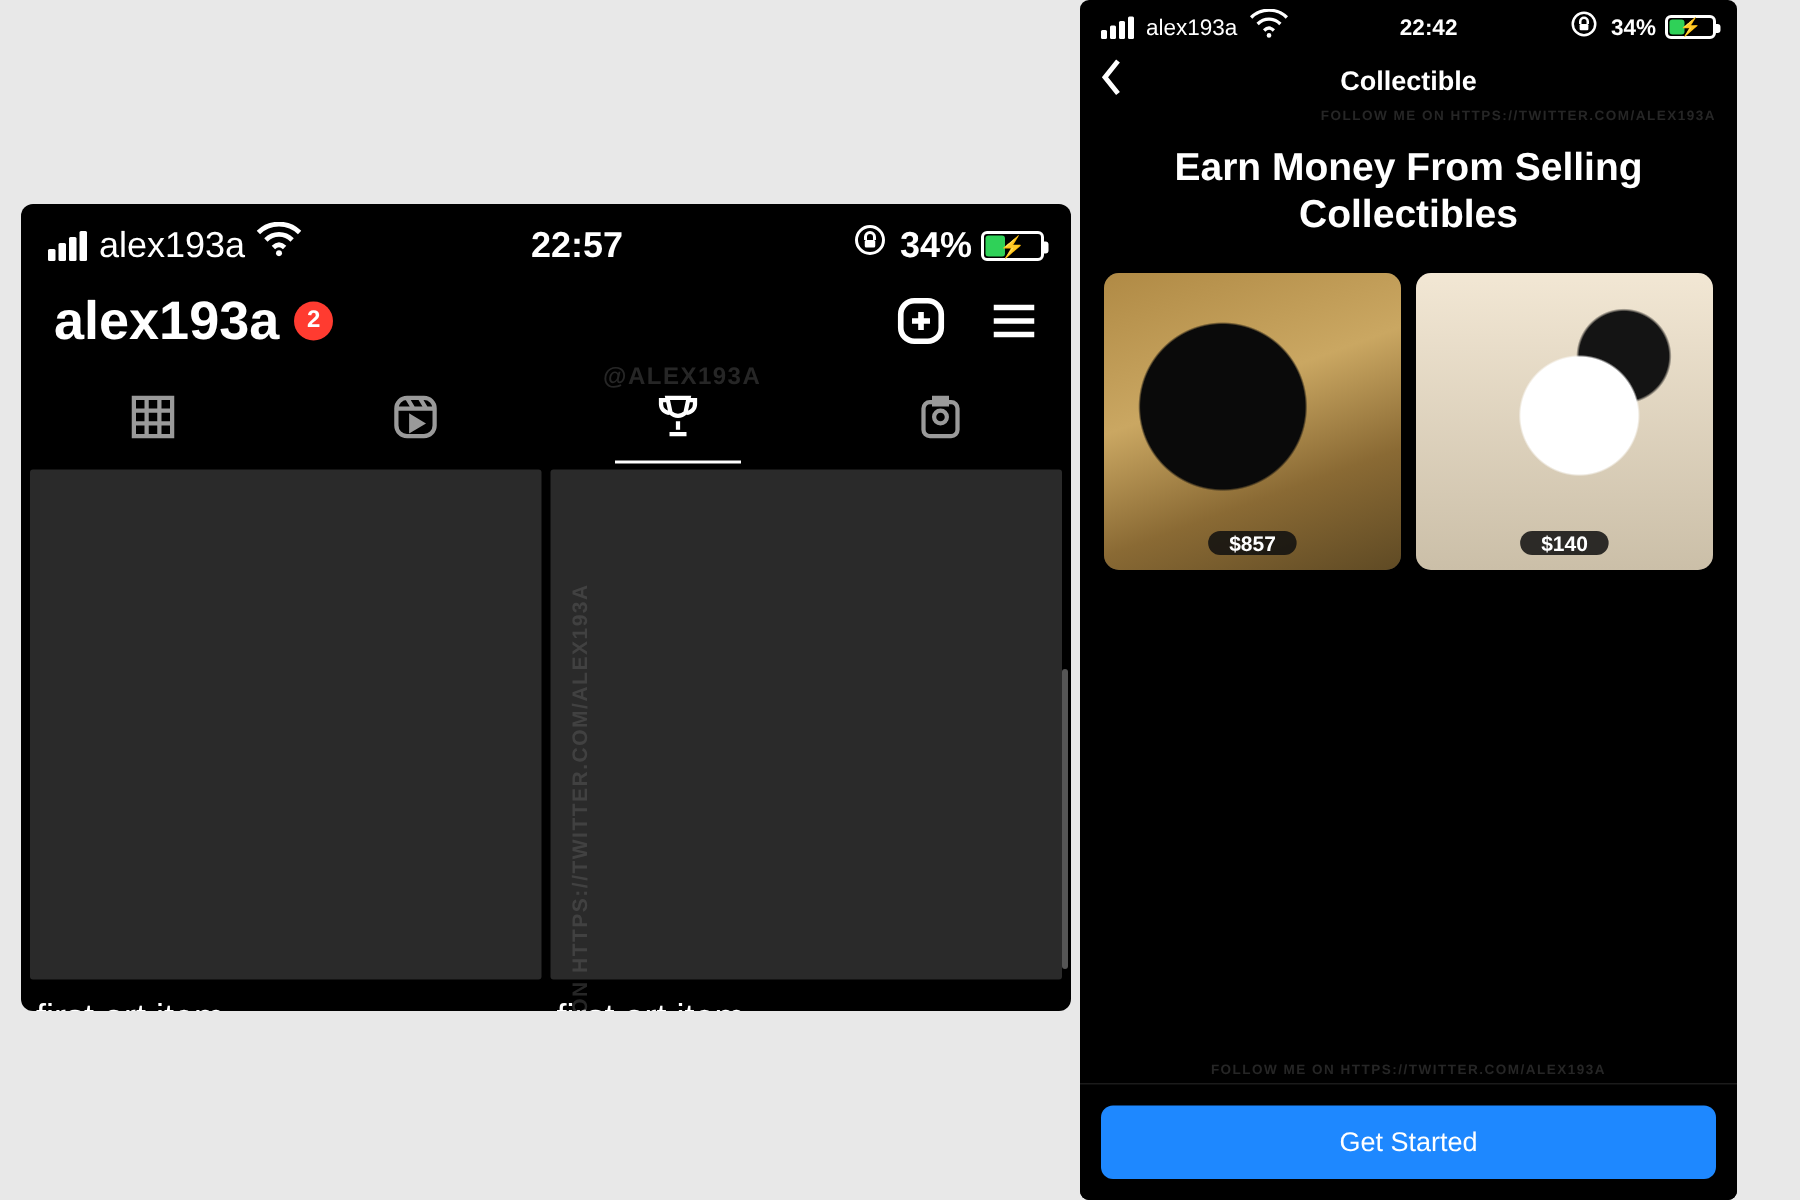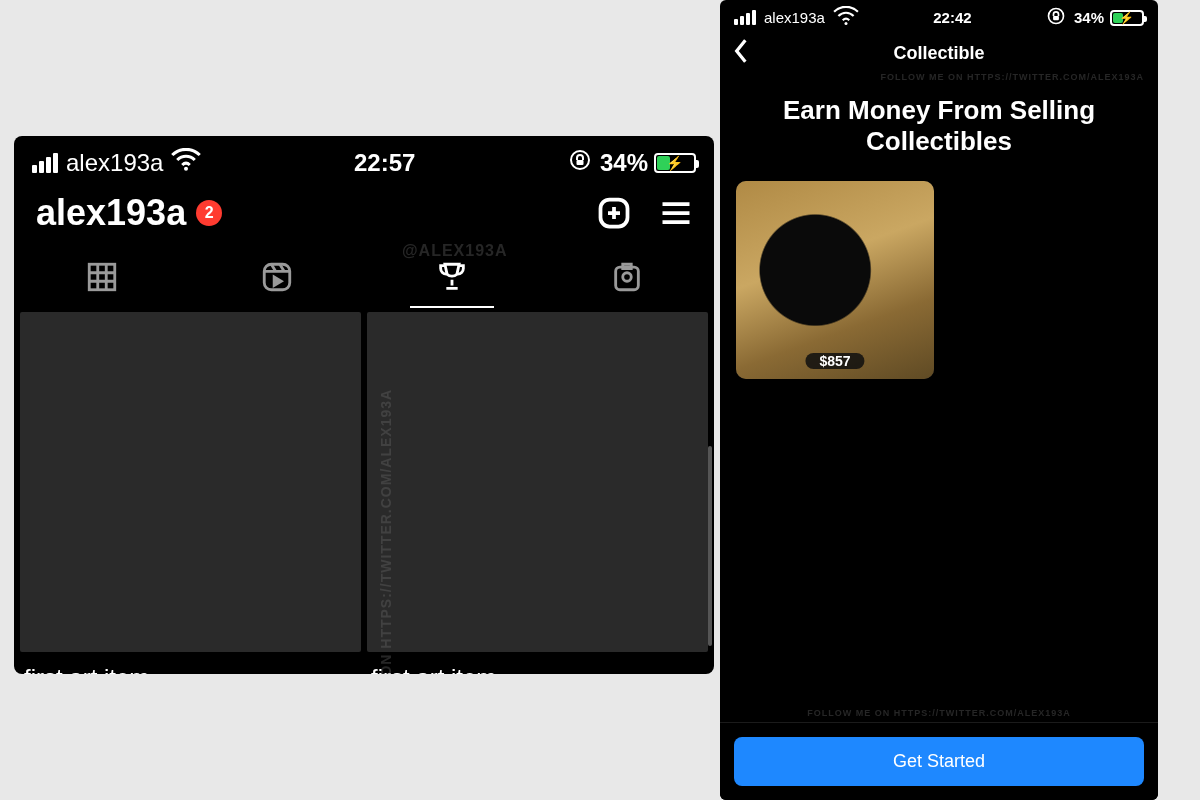--- a/index.html
+++ b/index.html
@@ -360,20 +360,24 @@
 
   <div class="hero">
     <h1>Earn Money From Selling Collectibles</h1>
   </div>
 
   <div class="coll-grid">
     <div class="coll-item cat1">
       <div class="img"></div>
       <div class="price-pill">$857</div>
     </div>
+    <div class="coll-item cat2">
+      <div class="img"></div>
+      <div class="price-pill">$140</div>
+    </div>
   </div>
 
   <span class="wm wm-small" style="left:50%; transform:translateX(-50%); bottom:82px;">FOLLOW ME ON HTTPS://TWITTER.COM/ALEX193A</span>
 
   <div class="bottom-cta-wrap">
     <div class="cta">Get Started</div>
   </div>
 </div>
 
 </body></html>

